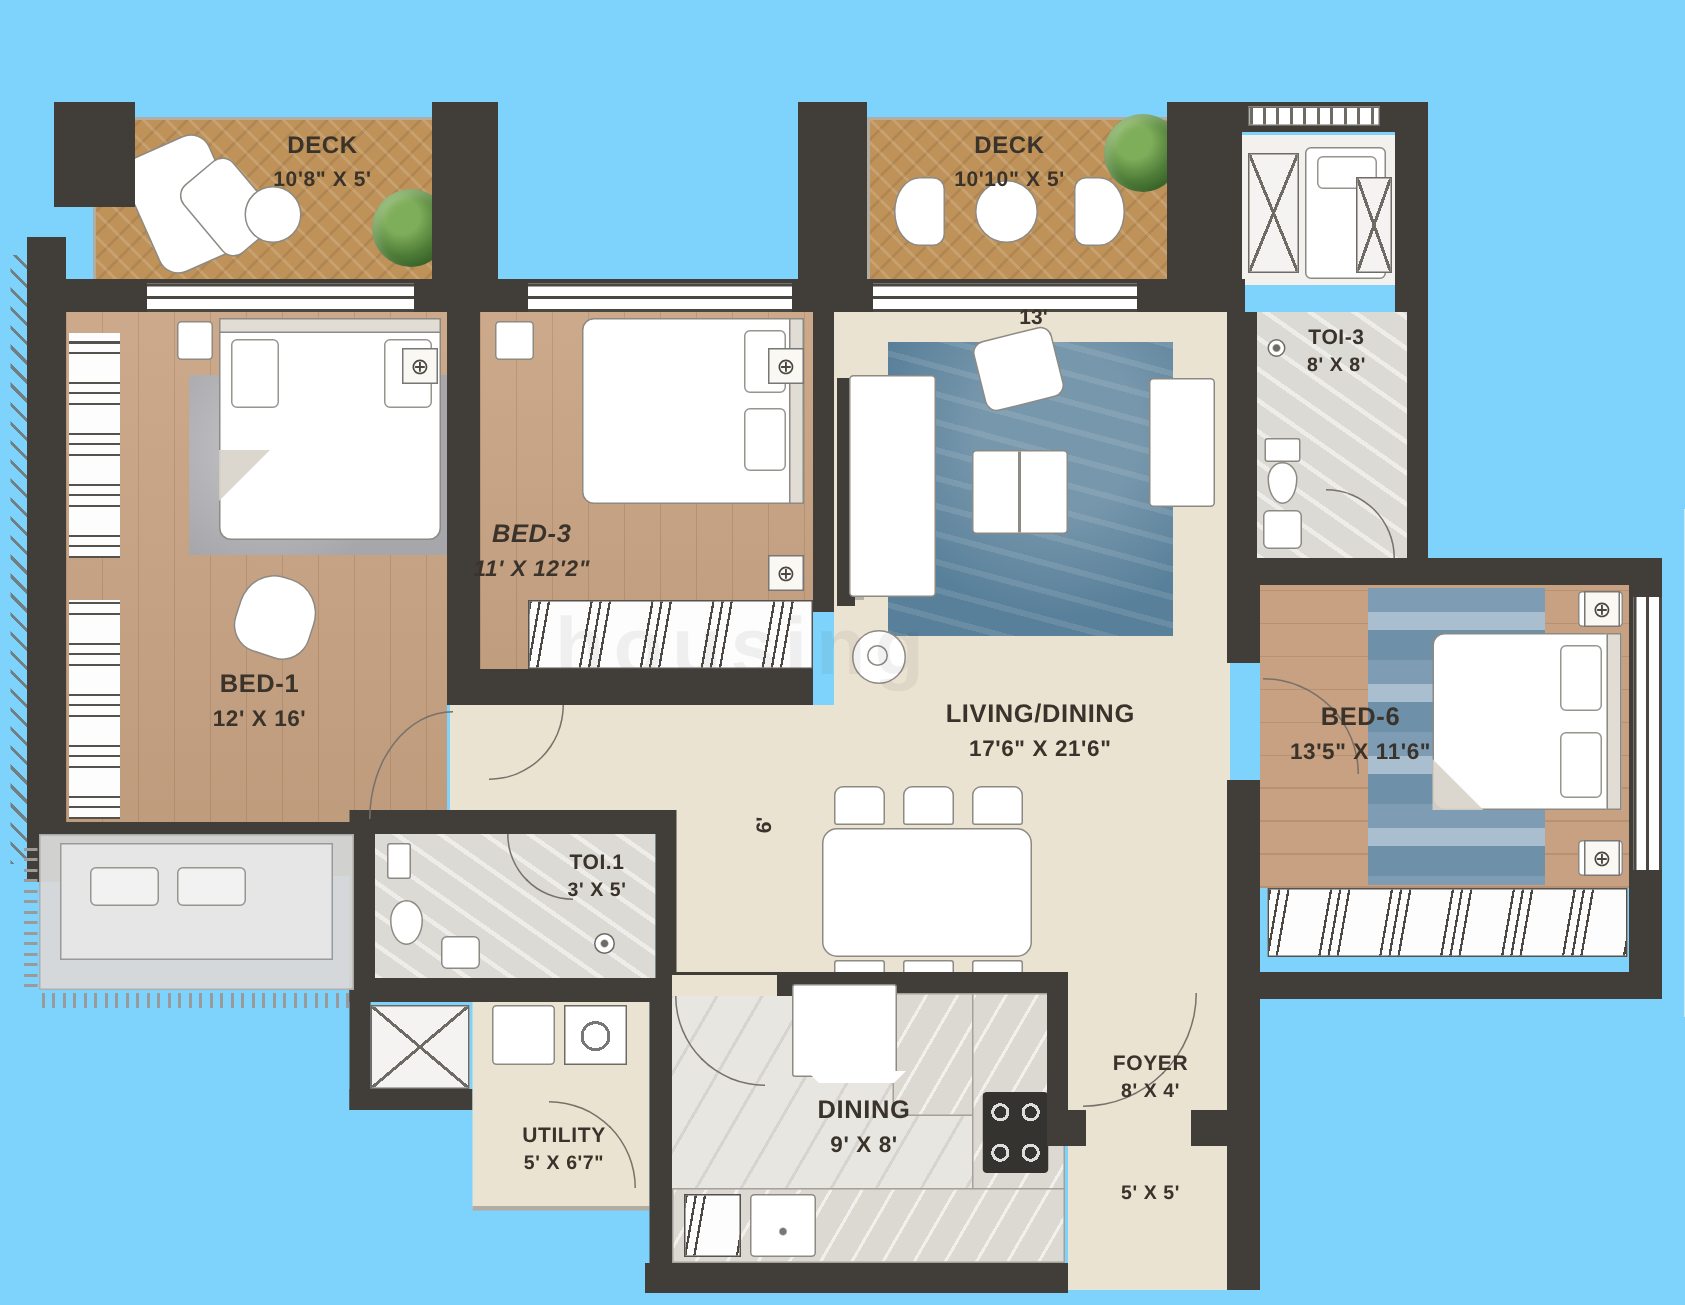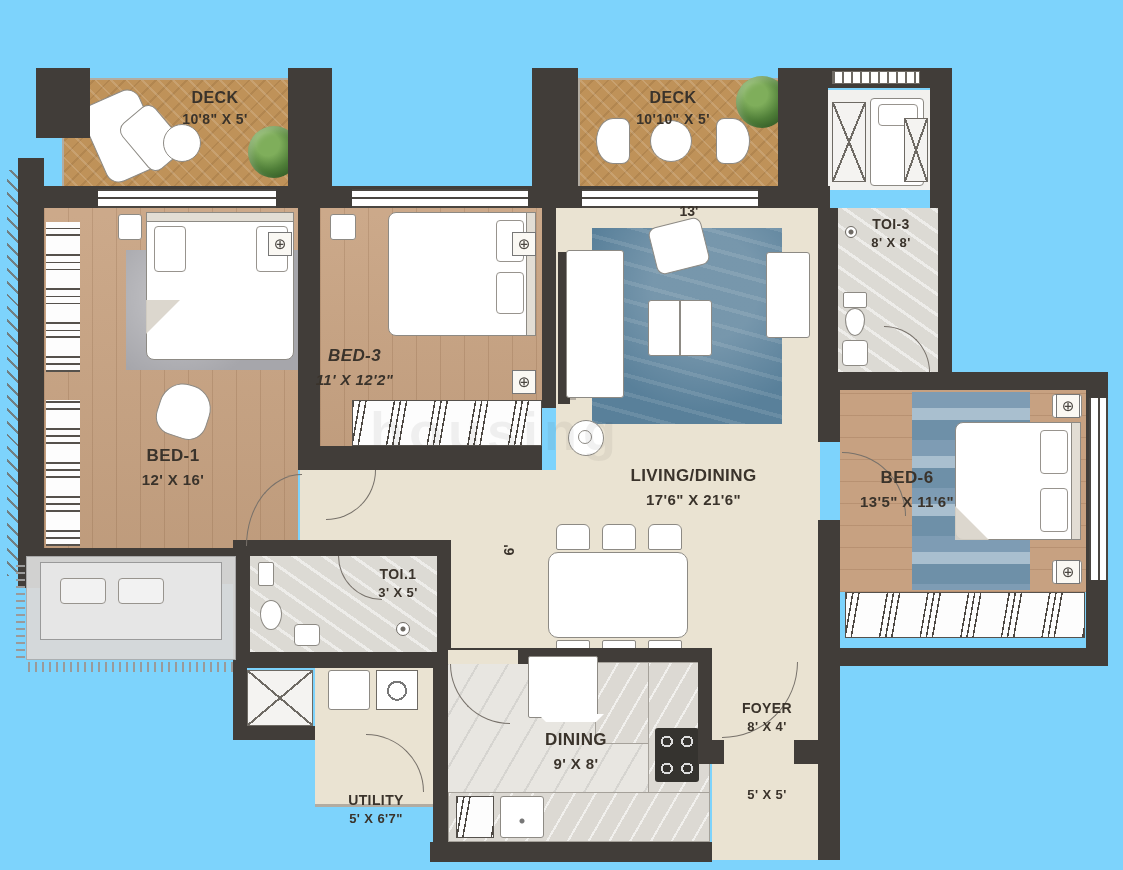--- a/index.html
+++ b/index.html
@@ -240,21 +240,21 @@
 
   <div class="arc" style="left:246px;top:474px;width:56px;height:72px;border-top:1.5px solid #77716a;border-left:1.5px solid #77716a;border-top-left-radius:100%;"></div>
 
   <div class="arc" style="left:326px;top:470px;width:50px;height:50px;border-bottom:1.5px solid #77716a;border-right:1.5px solid #77716a;border-bottom-right-radius:100%;"></div>
 
   <div class="floor-cream" style="left:315px;top:668px;width:118px;height:138px;"></div>
   <div class="furn" style="left:328px;top:670px;width:42px;height:40px;"></div>
   <div class="washer" style="left:376px;top:670px;width:42px;height:40px;"></div>
   <div class="arc" style="left:366px;top:734px;width:58px;height:58px;border-top:1.5px solid #77716a;border-right:1.5px solid #77716a;border-top-right-radius:100%;"></div>
   <div class="abs" style="left:315px;top:804px;width:118px;height:3px;background:#b2aca1;"></div>
-  <div class="room-label small" style="left:326px;top:746px;width:100px;margin-top:44px;">
+  <div class="room-label small" style="left:326px;top:746px;width:100px;">
     <span class="nm">UTILITY</span>
     <span class="dm">5' X 6'7"</span>
   </div>
 
   <div class="wall" style="left:433px;top:652px;width:15px;height:190px;"></div>
   <div class="floor-kmarble" style="left:448px;top:662px;width:262px;height:180px;"></div>
   <div class="wall" style="left:448px;top:648px;width:262px;height:16px;"></div>
   <div class="abs" style="left:448px;top:650px;width:70px;height:14px;background:#eae3d2;"></div>
   <div class="abs" style="left:595px;top:662px;width:115px;height:82px;background:#dcd9d3;border:1px solid #a5a19a;box-sizing:border-box;background-image:repeating-linear-gradient(120deg, rgba(255,255,255,.6) 0 2px, transparent 2px 18px);"></div>
   <div class="abs" style="left:648px;top:662px;width:62px;height:180px;background:#dcd9d3;border:1px solid #a5a19a;box-sizing:border-box;background-image:repeating-linear-gradient(120deg, rgba(255,255,255,.6) 0 2px, transparent 2px 18px);"></div>

